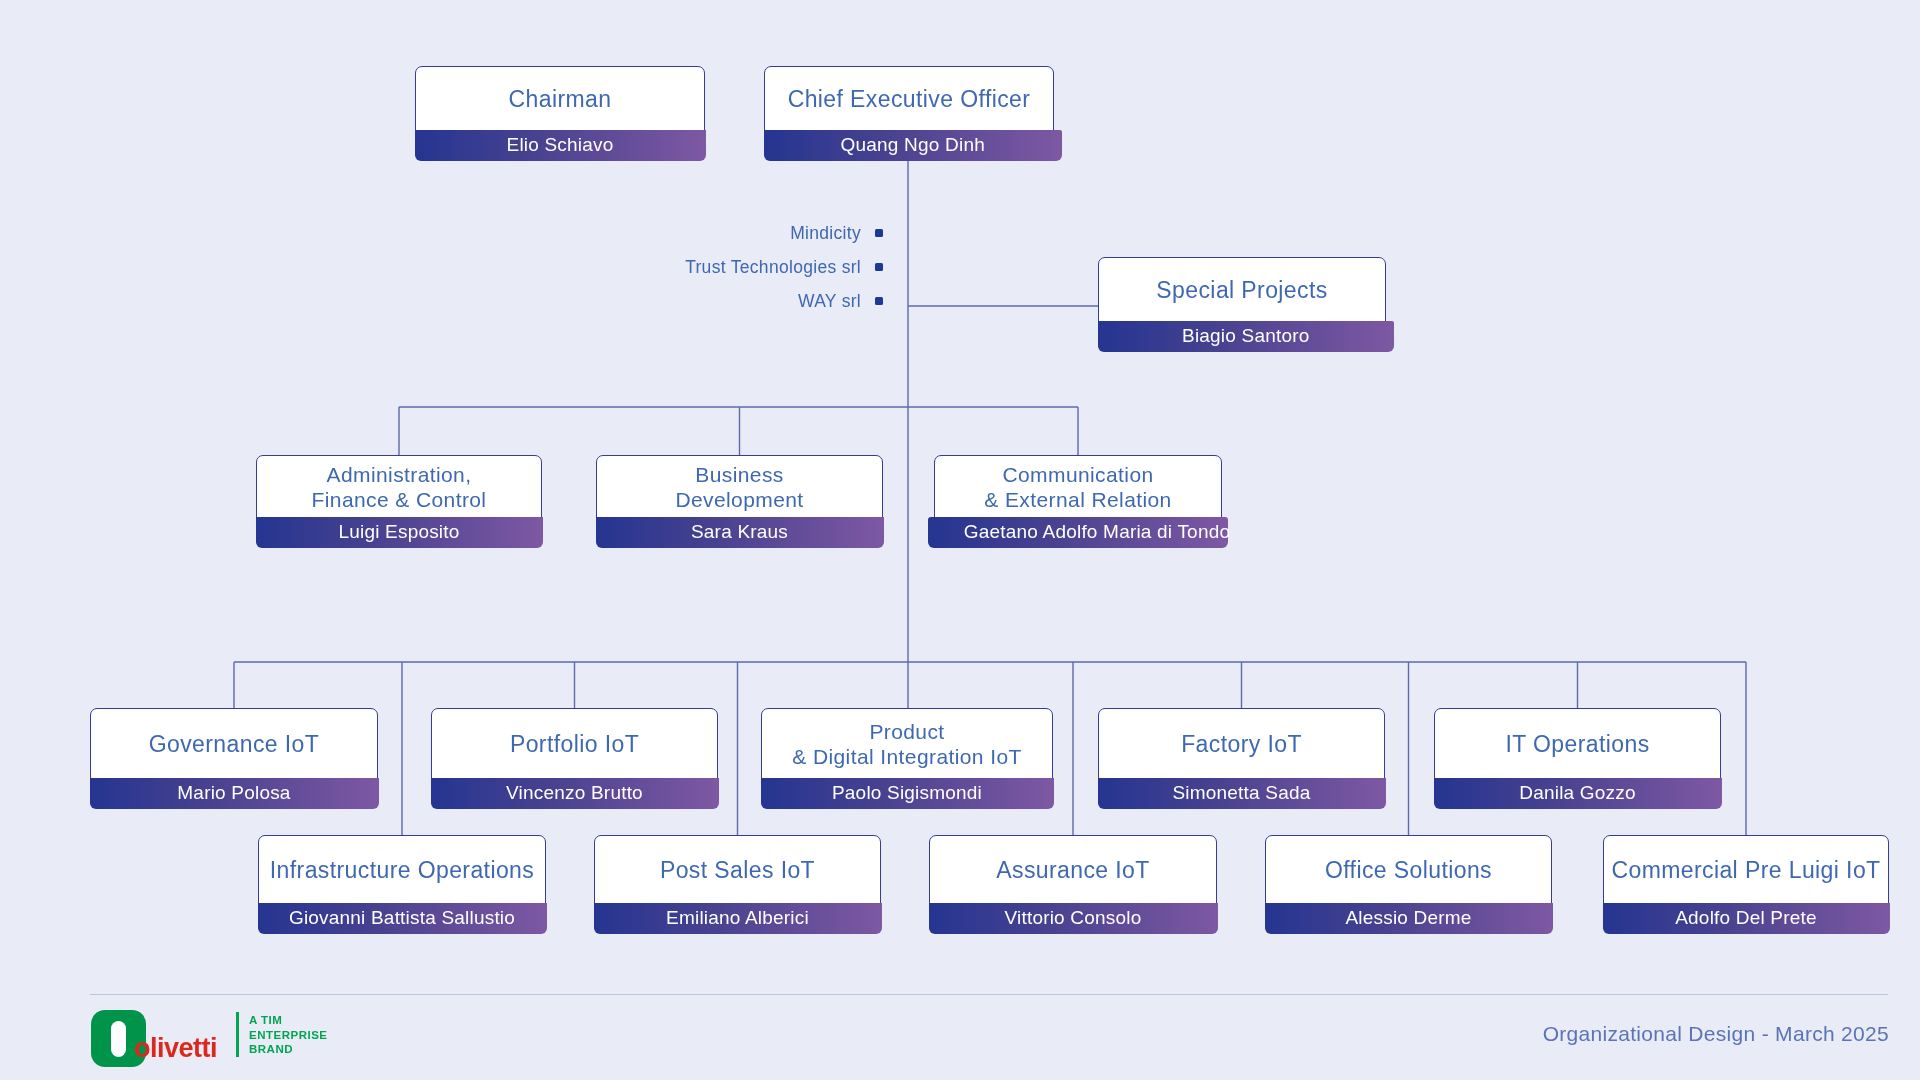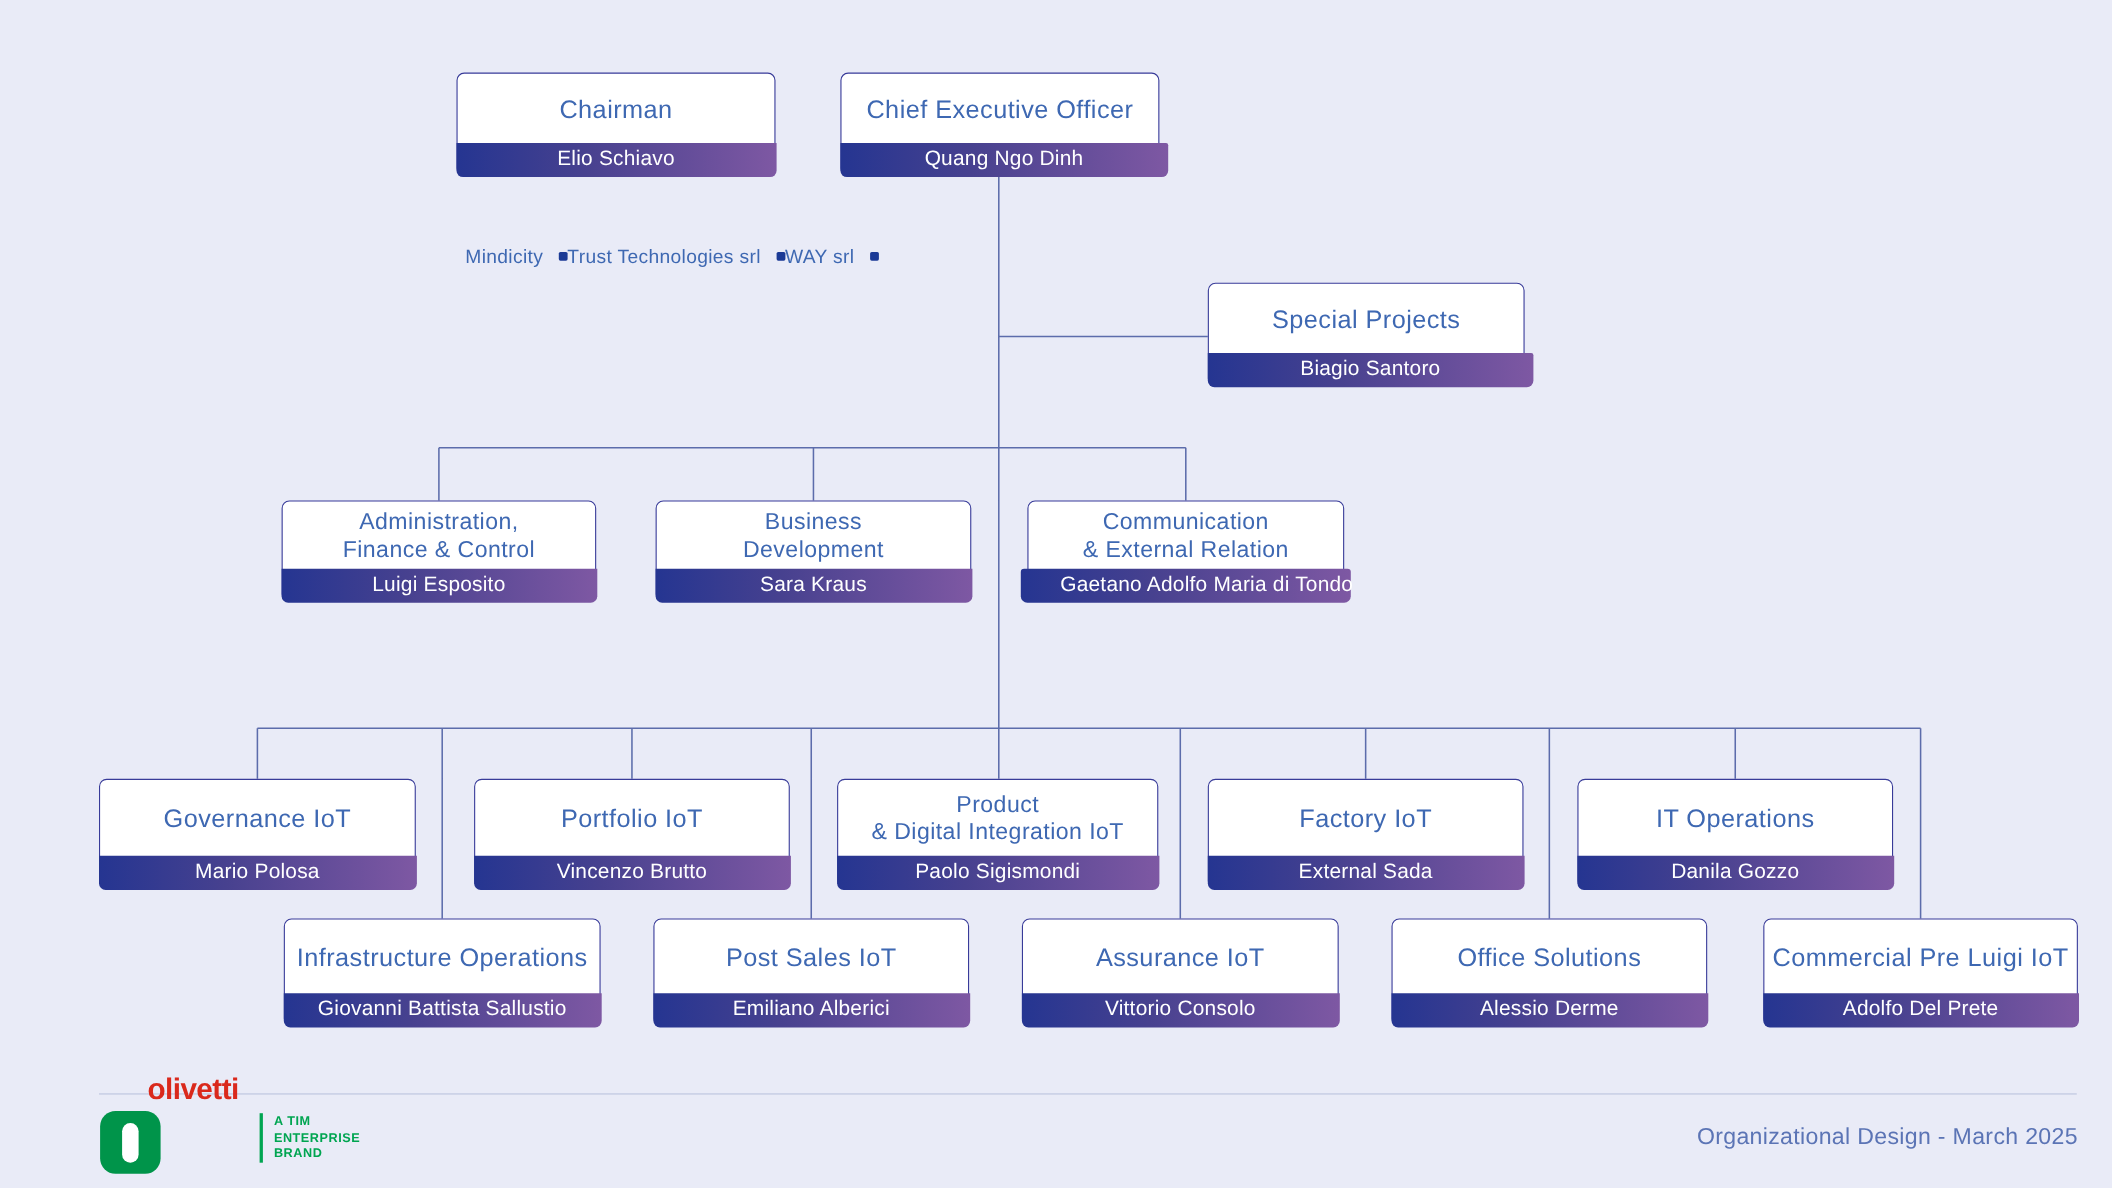--- a/index.html
+++ b/index.html
@@ -61,20 +61,21 @@
   }
   .bar-extend-right { margin-right: -9px; border-radius: 0 2px 6px 6px; }
   .bar-extend-both { margin-left: -7px; margin-right: -7px; border-radius: 3px 3px 6px 6px; padding-left: 38px; }
 
   .subsidiaries {
     position: absolute;
     left: 400px;
     top: 216px;
     width: 460px;
     display: flex;
+    flex-direction: column;
   }
   .sub-row {
     height: 34px;
     display: flex;
     align-items: center;
     justify-content: flex-end;
     gap: 14px;
   }
   .sub-label {
     color: #3e68b2;
@@ -110,21 +111,21 @@
     left: 88px;
     top: 1021px;
     width: 15px;
     height: 36px;
     background: #ffffff;
     border-radius: 8px;
   }
   .logo-word {
     position: absolute;
     left: 111px;
-    top: 975px;
+    top: 1033px;
     font-size: 27px;
     font-weight: bold;
     color: #da291c;
     letter-spacing: -0.5px;
   }
   .logo-vline {
     position: absolute;
     left: 213px;
     top: 1012px;
     width: 2.5px;
@@ -254,21 +255,21 @@
     <div class="node-title">Product
 &amp; Digital Integration IoT</div>
     <div class="node-bar">
         <span>Paolo Sigismondi</span>
       </div>
   </div>
 
   <div class="node" style="left:1075px;top:708px;width:287px;height:100px">
     <div class="node-title">Factory IoT</div>
     <div class="node-bar">
-        <span>External Sada</span>
+        <span>Simonetta Sada</span>
       </div>
   </div>
 
   <div class="node" style="left:1411px;top:708px;width:287px;height:100px">
     <div class="node-title">IT Operations</div>
     <div class="node-bar">
         <span>Danila Gozzo</span>
       </div>
   </div>
 

